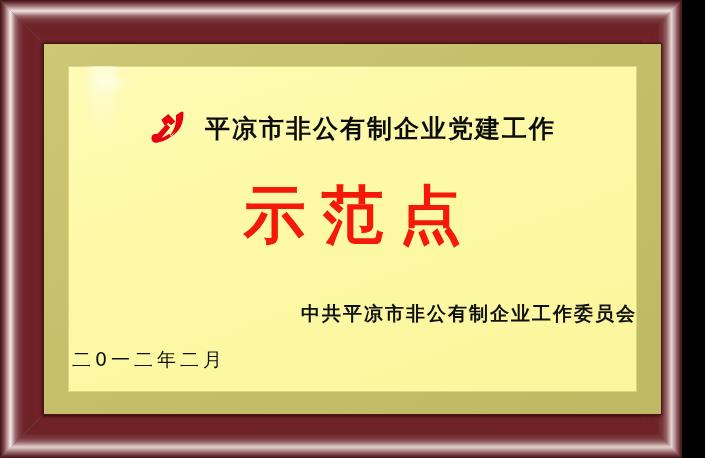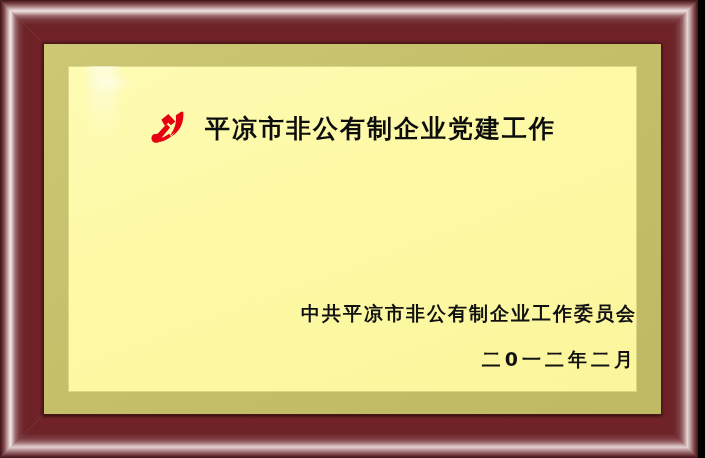--- a/index.html
+++ b/index.html
@@ -6,21 +6,20 @@
   html,body{margin:0;padding:0;background:#000;}
   body{
     width:705px;height:458px;overflow:hidden;
     font-family:"DejaVu Sans","Liberation Sans",sans-serif;
   }
 
   
   .plaque{
     position:relative;width:682px;height:458px;overflow:hidden;
     background:#737373;
-    padding-left:16px;
   }
 
   
   .frame-side{position:absolute;pointer-events:none;}
 
   .frame-top{
     left:0;top:0;width:705px;height:44px;
     clip-path:polygon(0 0,705px 0,661px 44px,44px 44px);
     background:linear-gradient(to bottom,
       #3a1114 0px,
@@ -151,22 +150,22 @@
     letter-spacing:16px;text-indent:16px;line-height:1;white-space:nowrap;
     font-family:"DejaVu Sans","Liberation Sans",sans-serif;
   }
 
   .issuer{
     position:absolute;left:0;top:238px;width:569px;text-align:right;
     font-size:19px;font-weight:bold;color:#111;
     letter-spacing:2px;white-space:nowrap;line-height:1;
   }
   .date-line{
-    position:absolute;left:0;top:284px;width:569px;text-align:right;
-    font-size:19px;font-weight:bold;color:#111;
+    position:absolute;left:0;top:284px;width:569px;text-align:left;
+    font-size:19px;font-weight:normal;color:#111;
     letter-spacing:4px;text-indent:4px;white-space:nowrap;line-height:1;
   }
 </style>
 </head>
 <body>
 
 <div class="plaque">
 
   <div class="frame-side frame-top"></div>
   <div class="frame-side frame-bottom"></div>
@@ -194,20 +193,21 @@
 
               <path d="M40 41 L48 49 L27 74 L17 66 Z"></path>
 
               <path d="M20 63 L30 73 L25 80 C20 85 12 85 8 80 C4 75 5 68 10 64 Z"></path>
             </g>
           </svg>
         </span>
         <span class="heading-text">平凉市非公有制企业党建工作</span>
       </div>
 
+      <div class="main-title">示范点</div>
 
       <div class="issuer">中共平凉市非公有制企业工作委员会</div>
 
       <div class="date-line">二0一二年二月</div>
 
     </div>
   </div>
 
   <div class="frame-inner-seam"></div>
 </div>

